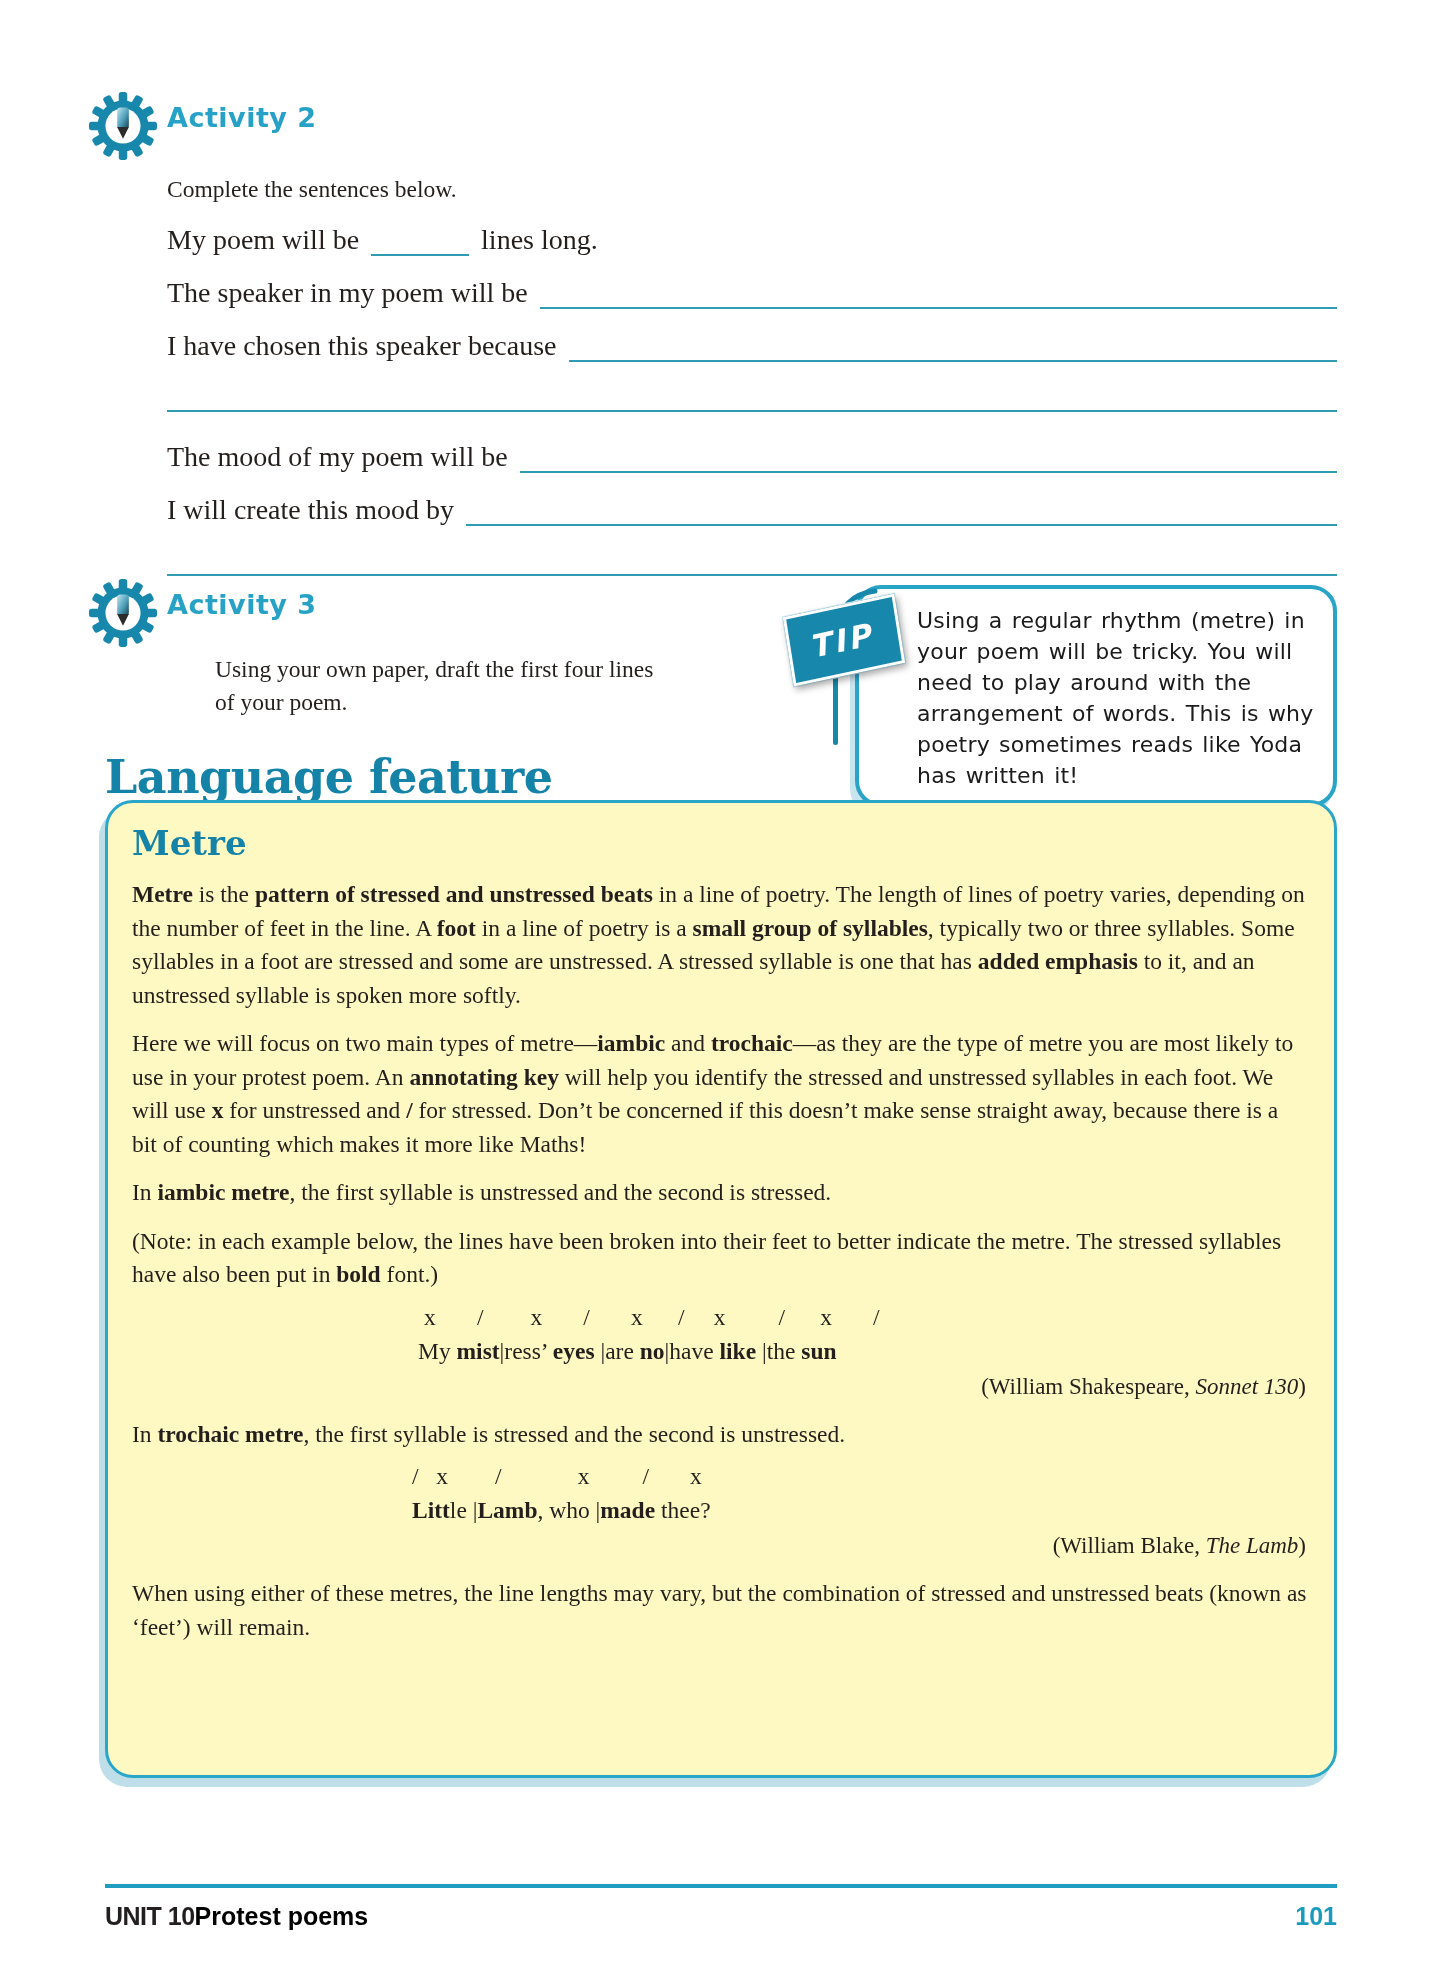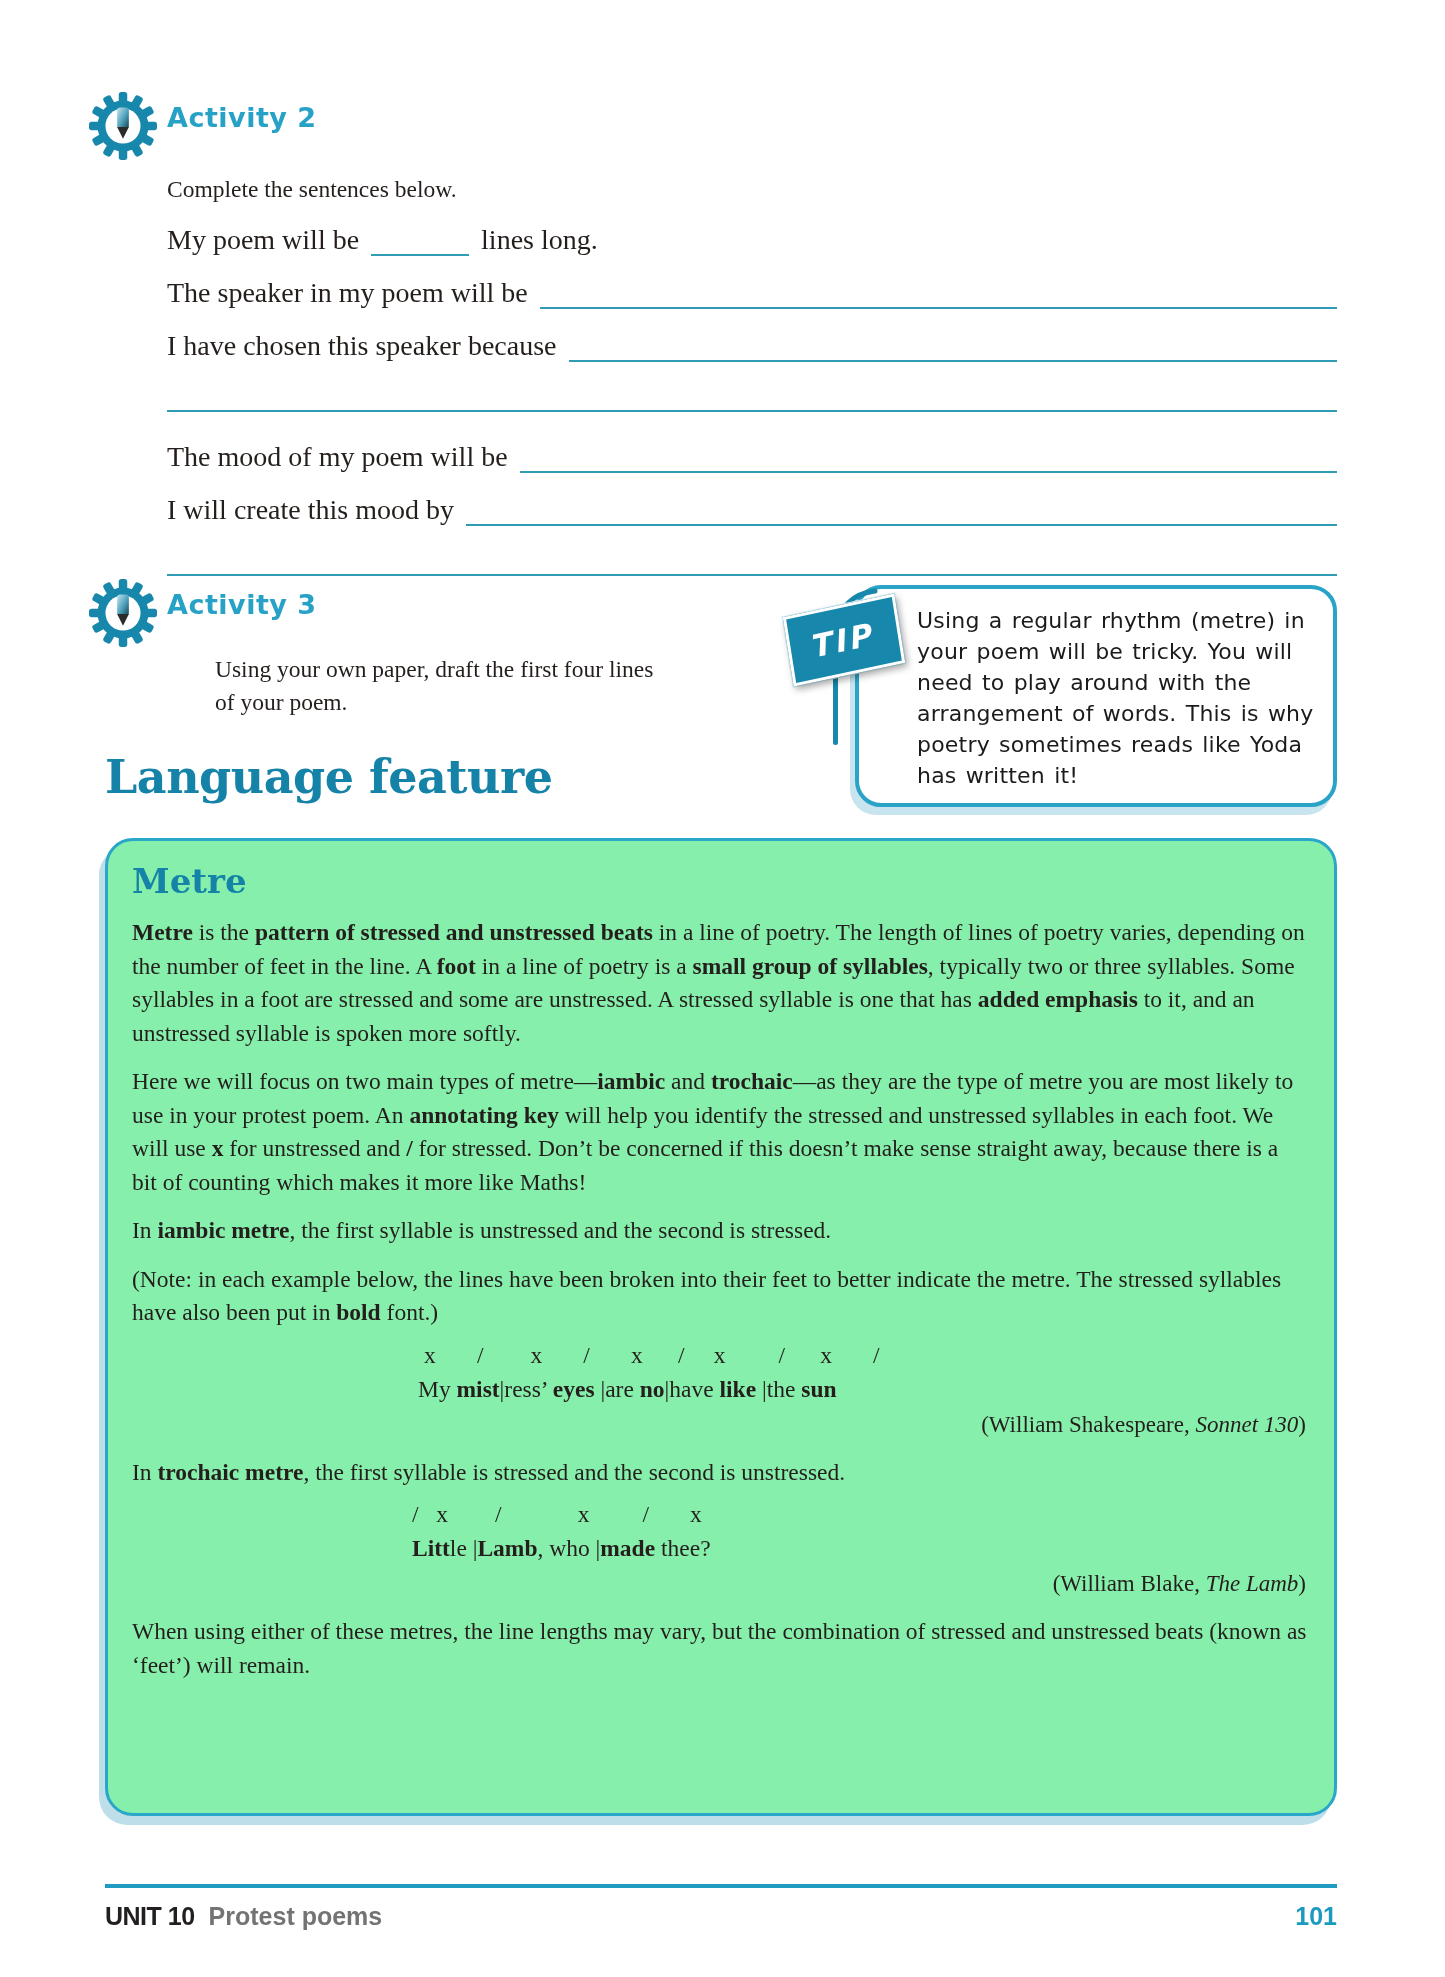--- a/index.html
+++ b/index.html
@@ -35,38 +35,38 @@
   .tip-cord-curve { position:absolute; left:-40px; top:-6px; z-index:1; }
   .tip-tag { position:absolute; left:-72px; top:16px; width:114px; height:70px; background:#1787ab; border:3px solid #fff;
              box-shadow:2px 4px 7px rgba(0,0,0,.35), 0 0 0 1px #d8eef5; display:flex; align-items:center; justify-content:center;
              color:#fff; font-family:"DejaVu Sans", sans-serif; font-weight:bold; font-style:italic; font-size:31px;
              letter-spacing:3px; transform:rotate(-12deg) skewX(-3deg); z-index:2; }
 
   
   #langheading { position:absolute; top:750px; left:105px; font-family:"DejaVu Serif", serif; font-weight:bold;
                  font-size:46px; color:#1583a8; letter-spacing:-.5px; }
 
-  #panel { position:absolute; top:838px; left:105px; width:1232px; height:978px; background:#86efac;
+  #panel { position:absolute; top:800px; left:105px; width:1232px; height:978px; background:#fef9c3;
            border:3px solid #2aa6c8; border-radius:28px; box-shadow:-6px 9px 0 #bedfea;
            padding:16px 26px 18px 24px; overflow:hidden; }
   .panel-title { font-family:"DejaVu Serif", serif; font-weight:bold; font-size:34px; color:#1583a8; margin:4px 0 4px; }
   .panel-p { font-size:23.5px; line-height:33.5px; margin-top:15px; }
   .b { font-weight:bold; } .i { font-style:italic; }
   .example { margin-top:10px; }
   .scansion { font-size:23.5px; white-space:pre; margin-left:292px; margin-top:8px; line-height:30px; }
   .poemline { font-size:23.5px; margin-left:286px; margin-top:3px; line-height:32px; }
   .attribution { font-size:23px; text-align:right; margin-top:4px; line-height:32px; padding-right:2px; }
   .trochaic .scansion, .trochaic .poemline { margin-left:280px; }
 
   
   #footrule { position:absolute; left:105px; right:108px; top:1884px; height:4px; background:#1f9cc0; }
   #footrow { position:absolute; left:105px; right:108px; top:1902px; display:flex; align-items:baseline;
              font-family:"Liberation Sans", sans-serif; font-weight:bold; font-size:25px; }
   .unit-label { color:#231f20; letter-spacing:-.5px; }
-  .unit-title { color:#737373; margin-left:14px; }
+  .unit-title { color:#000000; }
   .pagenum { margin-left:auto; color:#1b9ac0; }
 </style>
 </head>
 <body>
 
 <section class="activity" id="activity2">
   <div class="act-head">
     <span class="act-icon">
       <svg viewBox="0 0 64 64" width="68" height="68">
         <defs>

